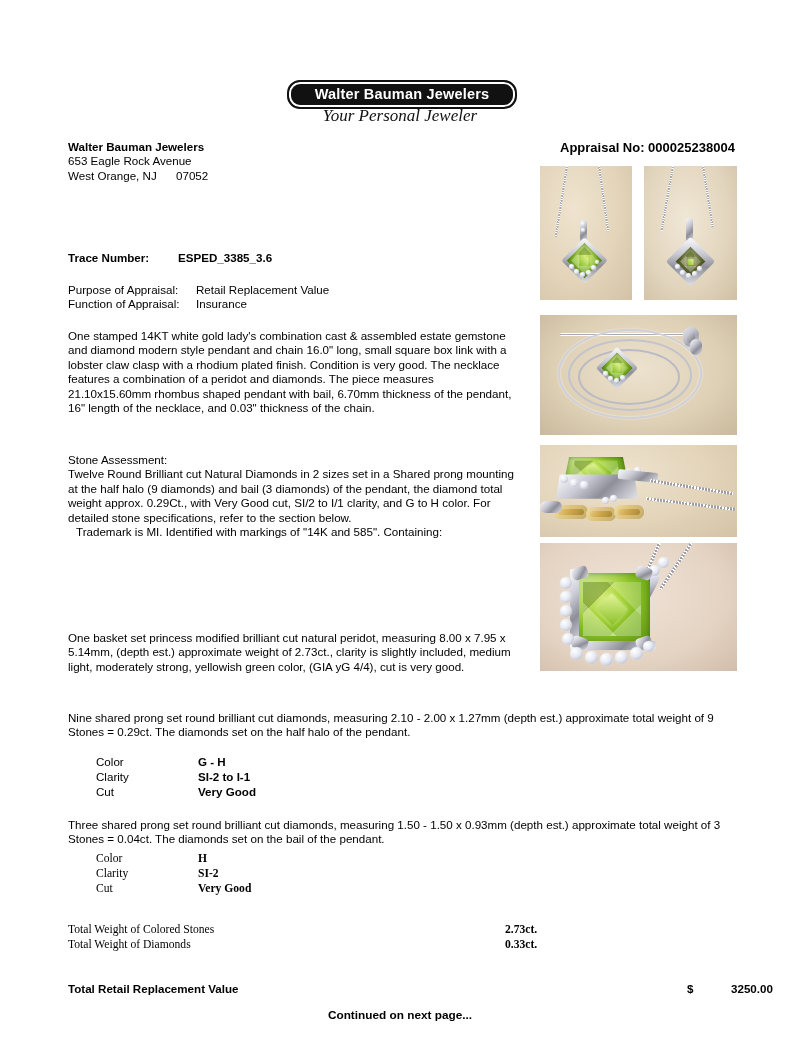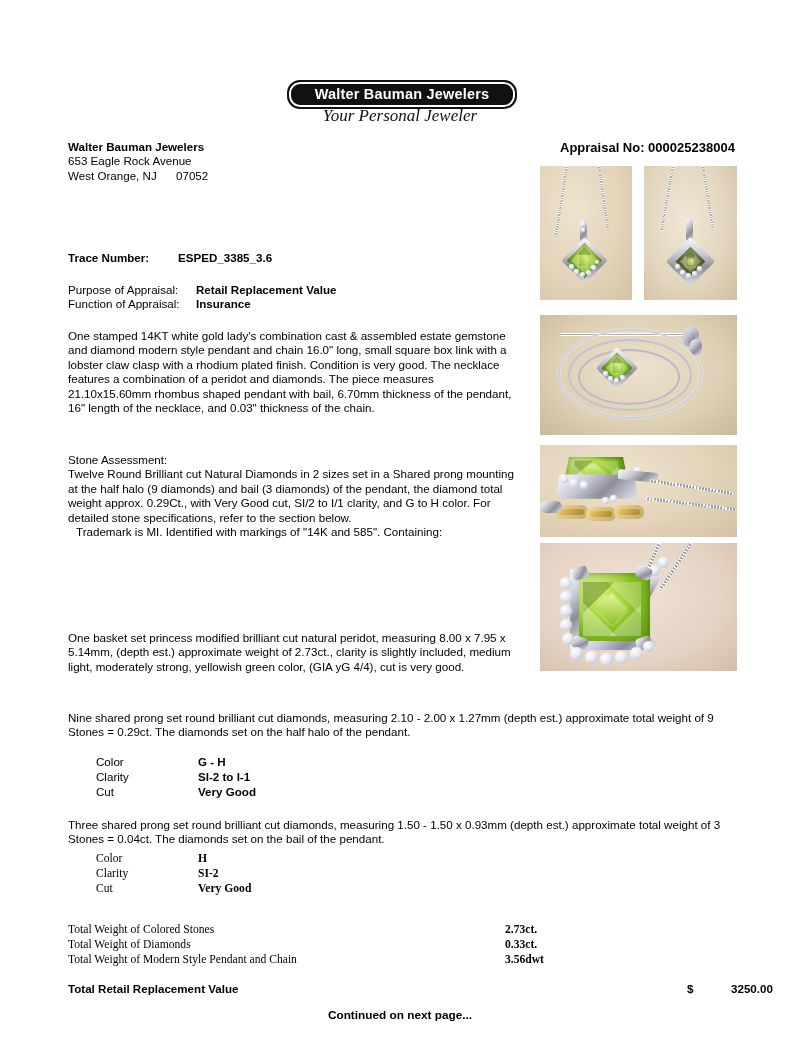--- a/index.html
+++ b/index.html
@@ -100,21 +100,21 @@
     text-align: left;
   }
 
   .trace { left: 68px; top: 251px; }
   .trace .lbl { display: inline-block; width: 110px; font-weight: bold; }
   .trace .val { font-weight: bold; }
 
   .purpose { left: 68px; top: 283px; }
   .purpose .row { white-space: nowrap; }
   .purpose .lbl { display: inline-block; width: 128px; }
-  .purpose .val { font-weight: bold; }
+  .purpose .val { font-weight: normal; }
 
   .desc { left: 68px; top: 329px; width: 450px; }
   .stone-assess { left: 68px; top: 453px; width: 452px; }
   .stone-assess .indent { text-indent: 8px; }
   .peridot { left: 68px; top: 631px; width: 452px; }
 
   .diamond-blk { left: 68px; width: 680px; }
   .d1 { top: 711px; }
   .d2 { top: 818px; }
 
@@ -281,24 +281,20 @@
   </div>
 
   <div class="blk totals">
     <div class="t-row">
       <span class="t-lbl">Total Weight of Colored Stones</span>
       <span class="t-val">2.73ct.</span>
     </div>
     <div class="t-row">
       <span class="t-lbl">Total Weight of Diamonds</span>
       <span class="t-val">0.33ct.</span>
-    </div>
-    <div class="t-row">
-      <span class="t-lbl">Total Weight of Modern Style Pendant and Chain</span>
-      <span class="t-val">3.56dwt</span>
     </div>
   </div>
 
   <div class="blk grand">
     <span>Total Retail Replacement Value</span>
     <span class="g-cur">$</span>
     <span class="g-amt">3250.00</span>
   </div>
 
   <div class="blk continued">Continued on next page...</div>

